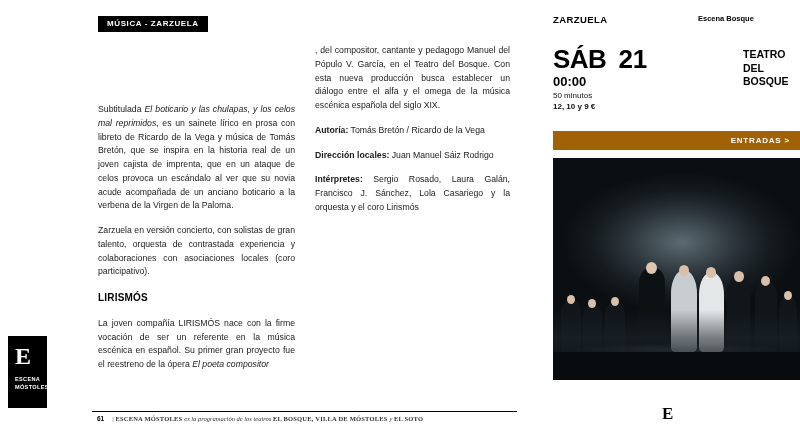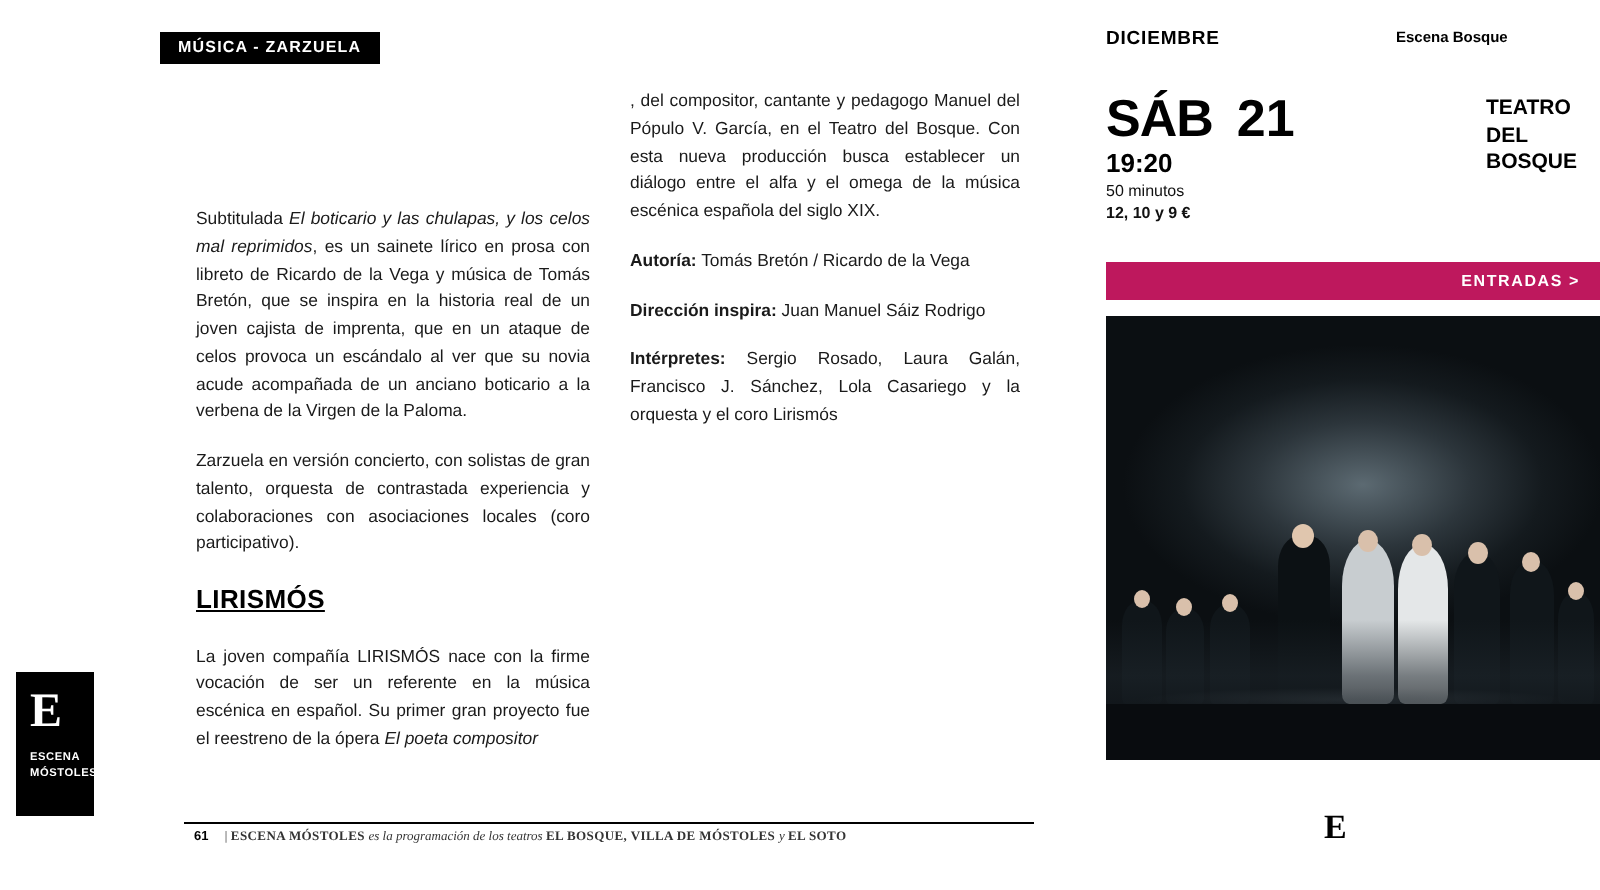--- a/index.html
+++ b/index.html
@@ -25,21 +25,21 @@
     position: absolute;
     left: 0;
     top: 0;
     width: 533px;
     height: 445px;
     background: #ffffff;
   }
 
   .kicker {
     position: absolute;
-    left: 80px;
+    left: 98px;
     top: 16px;
     background: #000000;
     color: #ffffff;
     font-size: 8px;
     font-weight: bold;
     letter-spacing: 0.6px;
     padding: 4px 9px 4px 9px;
     line-height: 1;
   }
 
@@ -73,25 +73,24 @@
     width: 195px;
   }
   .col p {
     margin: 0 0 11px 0;
   }
   .col em {
     font-style: italic;
   }
   .subhead {
     font-weight: bold;
-    font-size: 13px;
+    font-size: 10px;
     letter-spacing: 0.2px;
     margin: 4px 0 9px 0;
     color: #000000;
-    text-decoration: underline;
   }
   .credit {
     margin: 0 0 3px 0;
   }
   .credit b {
     font-weight: bold;
   }
   .credits-block {
     margin-top: 4px;
   }
@@ -243,21 +242,21 @@
     color: #000000;
     margin-left: 45px;
   }
 
   .tickets-bar {
     position: absolute;
     left: 0;
     top: 131px;
     width: 247px;
     height: 19px;
-    background: #be185d;
+    background: #a16207;
   }
   .tickets-label {
     position: absolute;
     right: 10px;
     top: 5px;
     color: #ffffff;
     font-size: 8px;
     font-weight: bold;
     letter-spacing: 0.8px;
   }
@@ -341,21 +340,21 @@
       <p><span>Subtitulada </span><em>El boticario y las chulapas, y los celos mal reprimidos</em><span>, es un sainete lírico en prosa con libreto de Ricardo de la Vega y música de Tomás Bretón, que se inspira en la historia real de un joven cajista de imprenta, que en un ataque de celos provoca un escándalo al ver que su novia acude acompañada de un anciano boticario a la verbena de la Virgen de la Paloma.</span></p>
       <p>Zarzuela en versión concierto, con solistas de gran talento, orquesta de contrastada experiencia y colaboraciones con asociaciones locales (coro participativo).</p>
       <p class="subhead">LIRISMÓS</p>
       <p><span>La joven compañía LIRISMÓS nace con la firme vocación de ser un referente en la música escénica en español. Su primer gran proyecto fue el reestreno de la ópera </span><em>El poeta compositor</em></p>
     </div>
 
     <div class="col col-right">
       <p>, del compositor, cantante y pedagogo Manuel del Pópulo V. García, en el Teatro del Bosque. Con esta nueva producción busca establecer un diálogo entre el alfa y el omega de la música escénica española del siglo XIX.</p>
       <div class="credits-block">
         <p class="credit"><b>Autoría:</b><span> Tomás Bretón / Ricardo de la Vega</span></p>
-        <p class="credit"><b>Dirección inspira:</b><span> Juan Manuel Sáiz Rodrigo</span></p>
+        <p class="credit"><b>Dirección locales:</b><span> Juan Manuel Sáiz Rodrigo</span></p>
         <p class="credit"><b>Intérpretes:</b><span> Sergio Rosado, Laura Galán, Francisco J. Sánchez, Lola Casariego y la orquesta y el coro Lirismós</span></p>
       </div>
     </div>
 
     <div class="logo-box">
       <div class="logo-e">E</div>
       <div class="logo-sub">
         <div>ESCENA</div>
         <div>MÓSTOLES</div>
       </div>
@@ -367,28 +366,28 @@
     </div>
     <div class="footer-text">
       <span>|</span>
       <b>ESCENA MÓSTOLES </b><span>es la programación de los teatros </span><b>EL BOSQUE, VILLA DE MÓSTOLES </b><span>y </span><b>EL SOTO</b>
     </div>
   </div>
 
   <div class="right">
     <div class="right-inner">
 
-      <div class="month">DICIEMBRE</div>
+      <div class="month">ZARZUELA</div>
       <div class="venue-small">Escena Bosque</div>
 
       <div class="dayrow">
         <span class="day-word">SÁB</span><span class="day-num">21</span>
       </div>
 
-      <div class="time">19:20</div>
+      <div class="time">00:00</div>
       <div class="duration">50 minutos</div>
       <div class="price">12, 10 y 9 €</div>
 
       <div class="venue-big">
         <div>TEATRO</div>
         <div>DEL BOSQUE</div>
       </div>
 
       <div class="tickets-bar">
         <span class="tickets-label">ENTRADAS &gt;</span>

